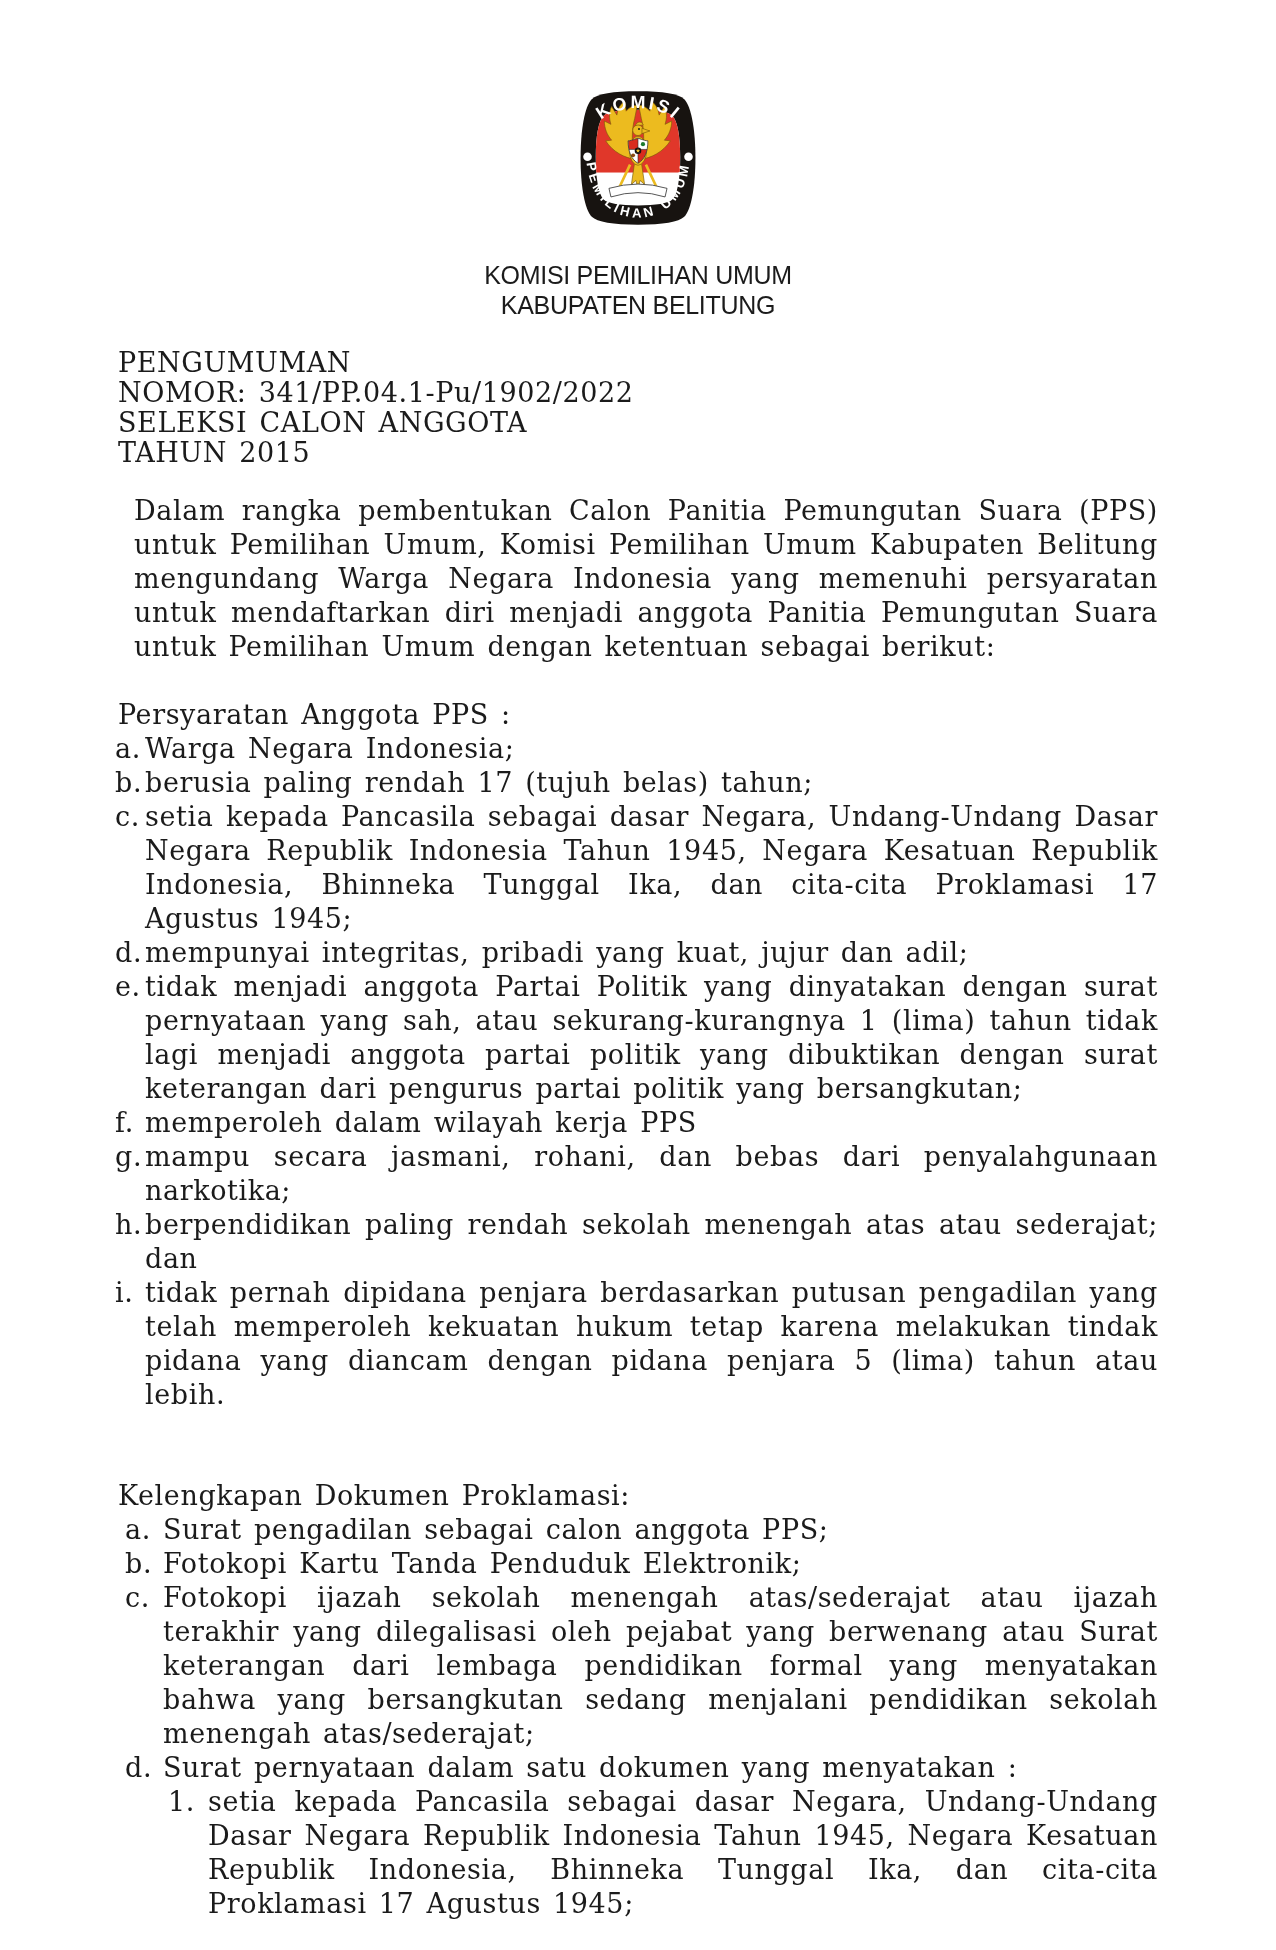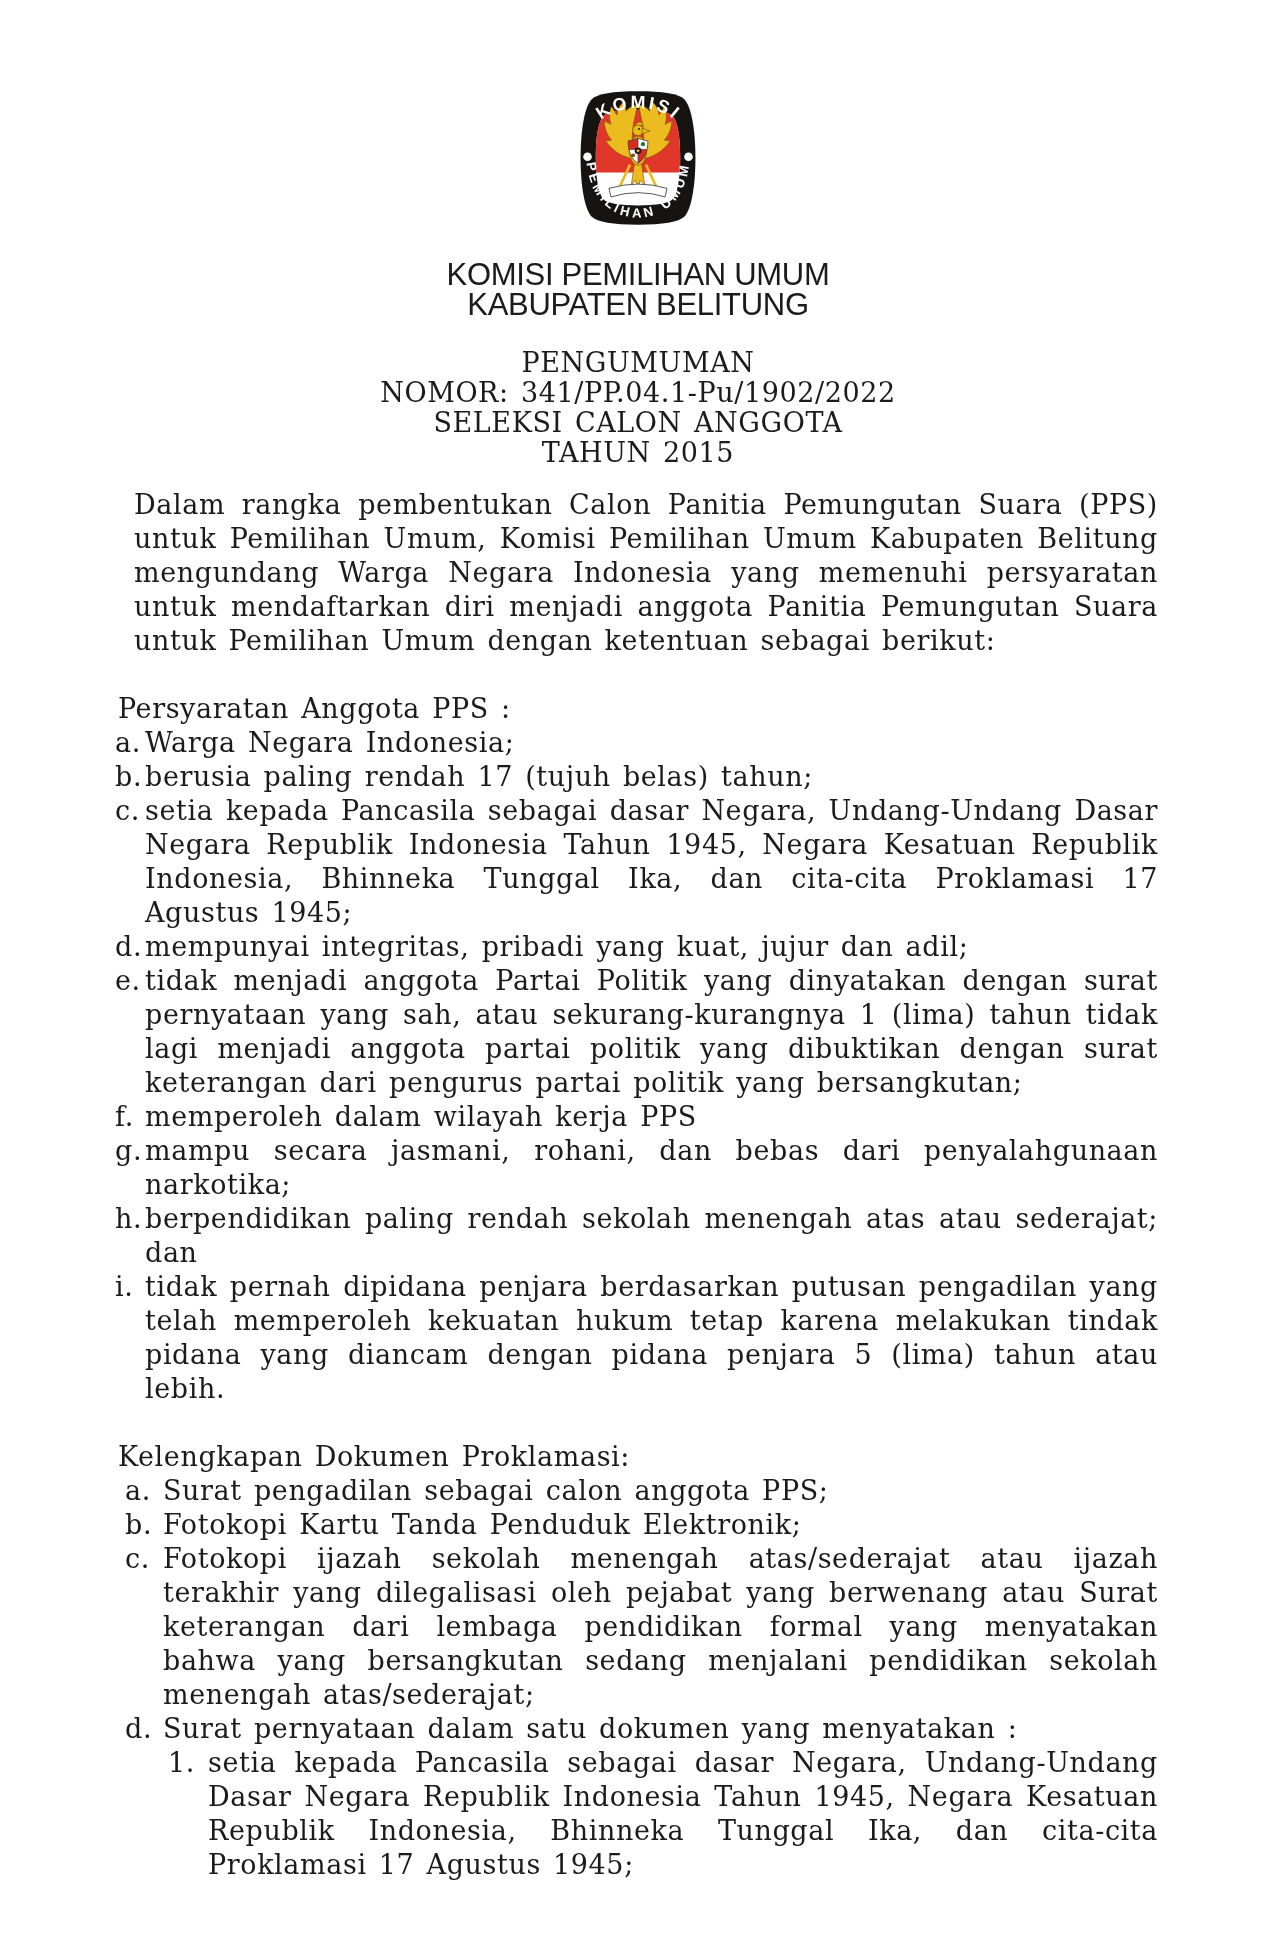--- a/index.html
+++ b/index.html
@@ -21,37 +21,37 @@
   }
   .logo-wrap { text-align: center; height: 140px; margin-bottom: 32px; }
   .logo-wrap svg { display: inline-block; }
   .logo-text {
     font-family: "Liberation Sans", sans-serif;
     font-weight: bold;
     fill: #ffffff;
   }
   .org-header {
     font-family: "Liberation Sans", sans-serif;
-    font-size: 31px;
+    font-size: 25px;
     line-height: 30px;
     letter-spacing: -0.3px;
     word-spacing: 0;
     text-align: center;
     margin-bottom: 28px;
   }
   .title-block {
-    text-align: center;
+    text-align: left;
     line-height: 30px;
-    margin-bottom: 20px;
+    margin-bottom: 26px;
   }
   .intro {
     text-align: justify;
     margin: 0 0 34px 16px;
   }
-  .section-heading { text-align: left; }
+  .section-heading { text-align: left; margin-top: 33px; }
   .spacer { height: 34px; }
   .li { display: flex; }
   .li .marker { flex: 0 0 30px; }
   .li .text { flex: 1; text-align: justify; }
   .list-a .li { margin-left: -3px; }
   .list-a .marker { flex-basis: 30px; }
   .list-b .li { margin-left: 7px; }
   .list-b .marker { flex-basis: 38px; }
   .list-c .li { margin-left: 50px; }
   .list-c .marker { flex-basis: 40px; }

